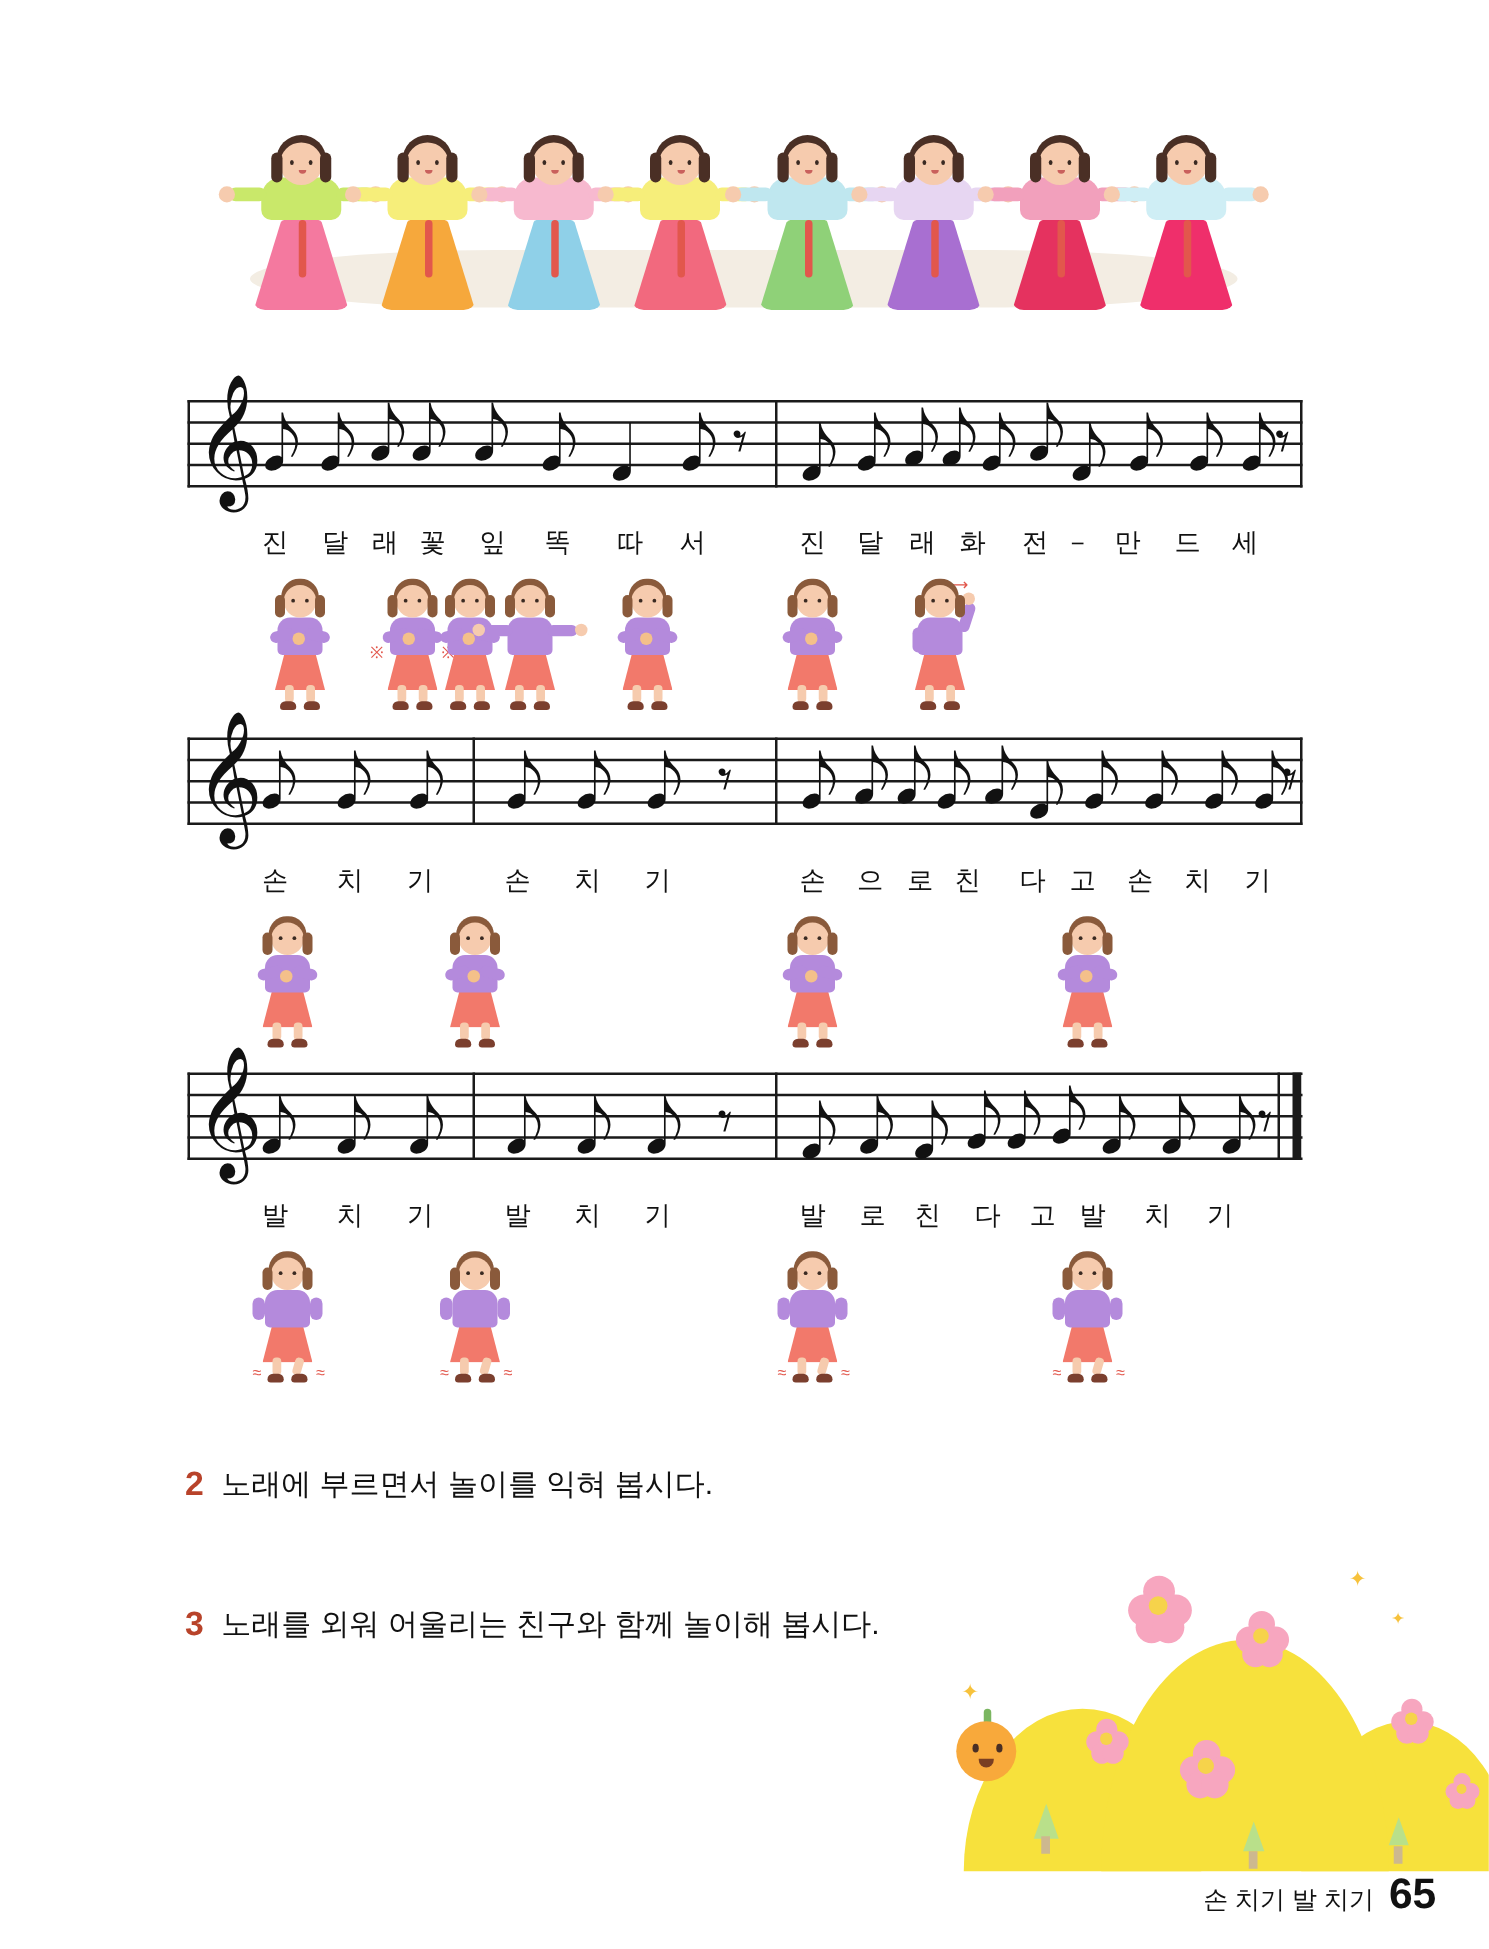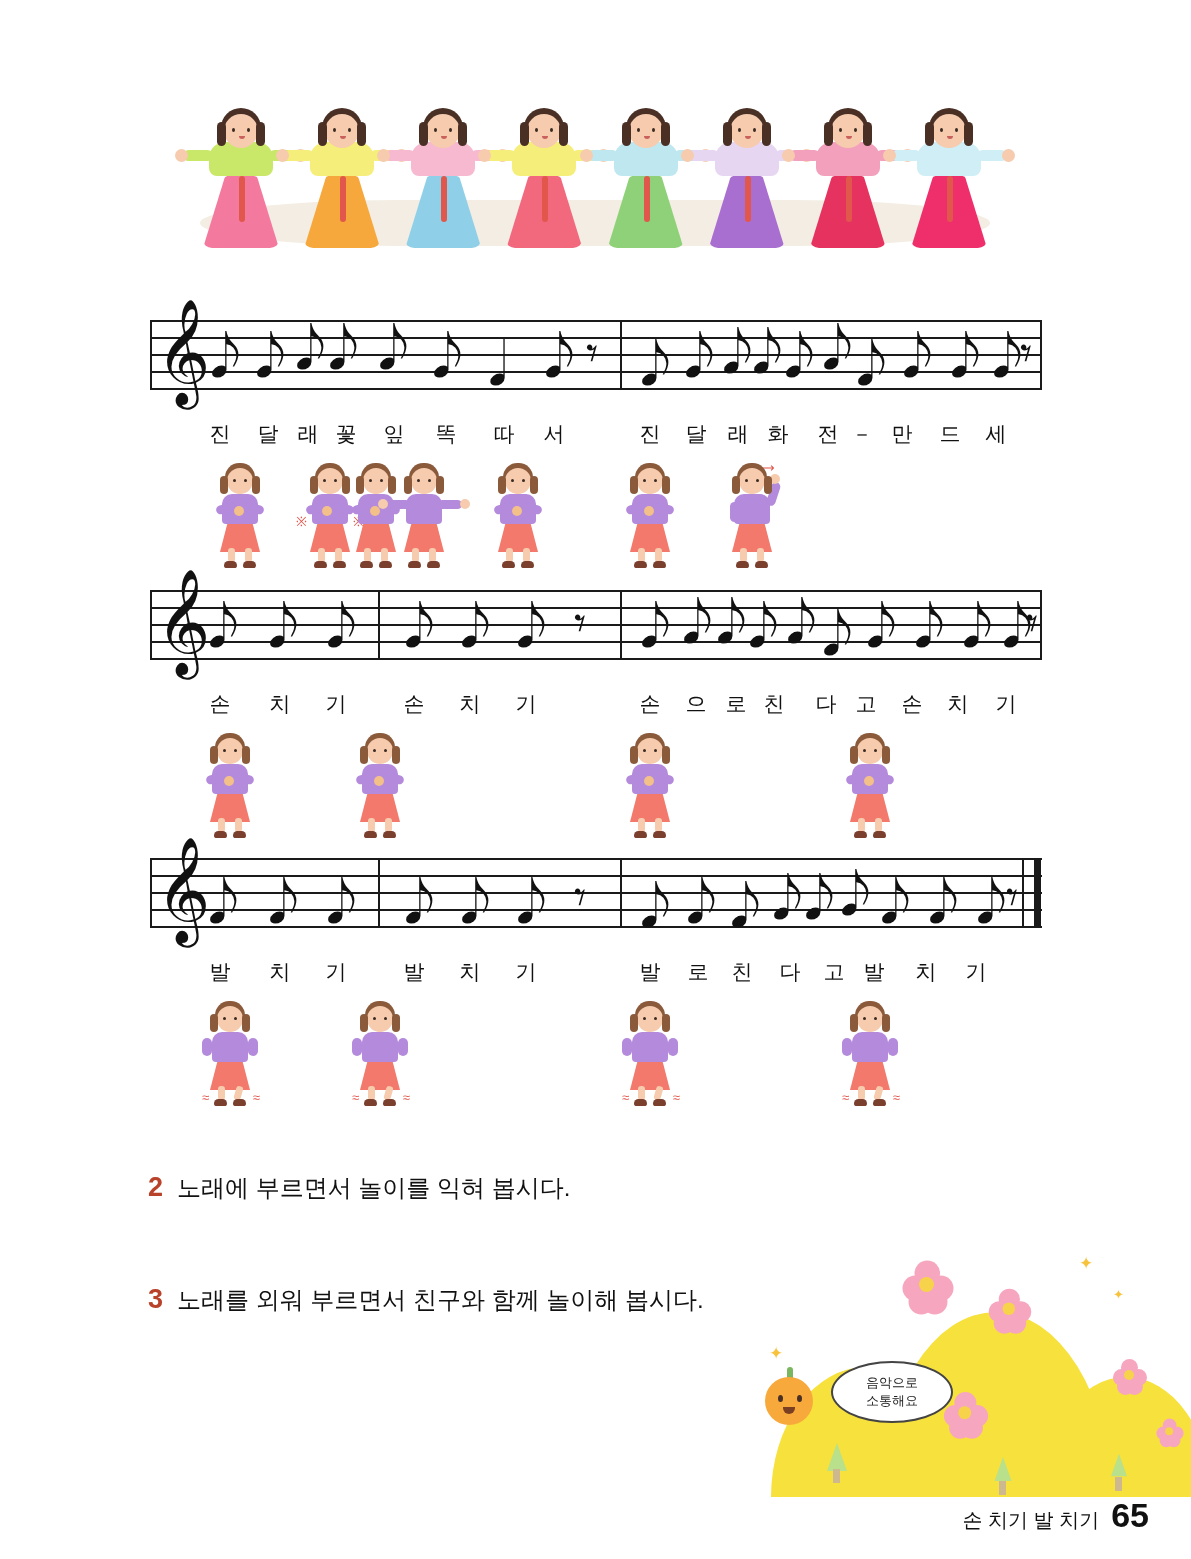--- a/index.html
+++ b/index.html
@@ -737,21 +737,21 @@
       </div>
   </div>
 
   <div class="instruction" style="left:148px; top:1174px;">
     <span class="inst-num">2</span>
     <span class="inst-text">노래에 부르면서 놀이를 익혀 봅시다.</span>
   </div>
 
   <div class="instruction" style="left:148px; top:1286px;">
     <span class="inst-num">3</span>
-    <span class="inst-text">노래를 외워 부르면서 친구와 함께 놀이해 봅시다.</span>
+    <span class="inst-text">노래를 외워 어울리는 친구와 함께 놀이해 봅시다.</span>
   </div>
 
   <div class="hills">
     <div class="hill a"></div>
     <div class="hill c"></div>
     <div class="hill b"></div>
 
     <div class="blossom" style="left:150px; top:22px; transform:scale(1.5);">
       <i class="p1"></i>
         <i class="p2"></i>
@@ -813,26 +813,20 @@
     <div class="tree" style="left:348px; bottom:18px; transform:scale(.8);"></div>
     <div class="trunk" style="left:354px; bottom:6px;"></div>
 
     <div class="mascot">
       <div class="stem"></div>
       <div class="body"></div>
       <div class="eye l"></div>
       <div class="eye r"></div>
       <div class="mouth"></div>
     </div>
-    <div class="bubble">
-      <span>
-        <span>음악으로</span><br>
-        <span>소통해요</span>
-      </span>
-    </div>
   </div>
 
   <div class="footer">
     <span class="footer-title">손 치기 발 치기</span>
     <span class="footer-page">65</span>
   </div>
 
 </div>
 
 </body></html>

